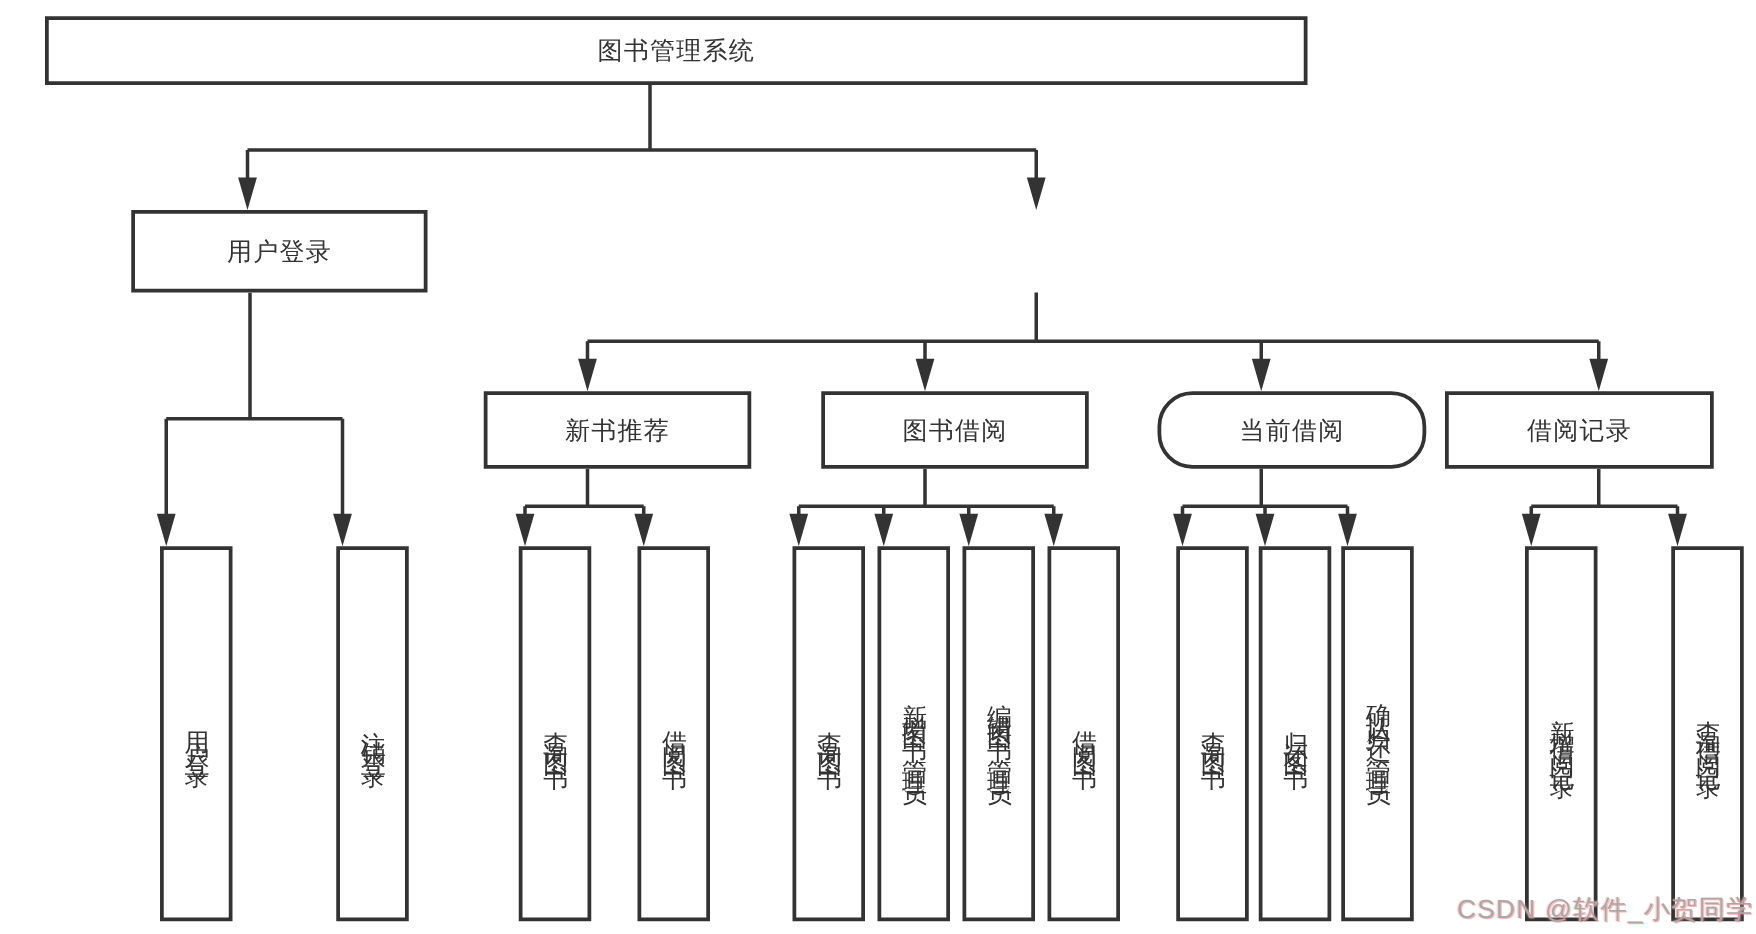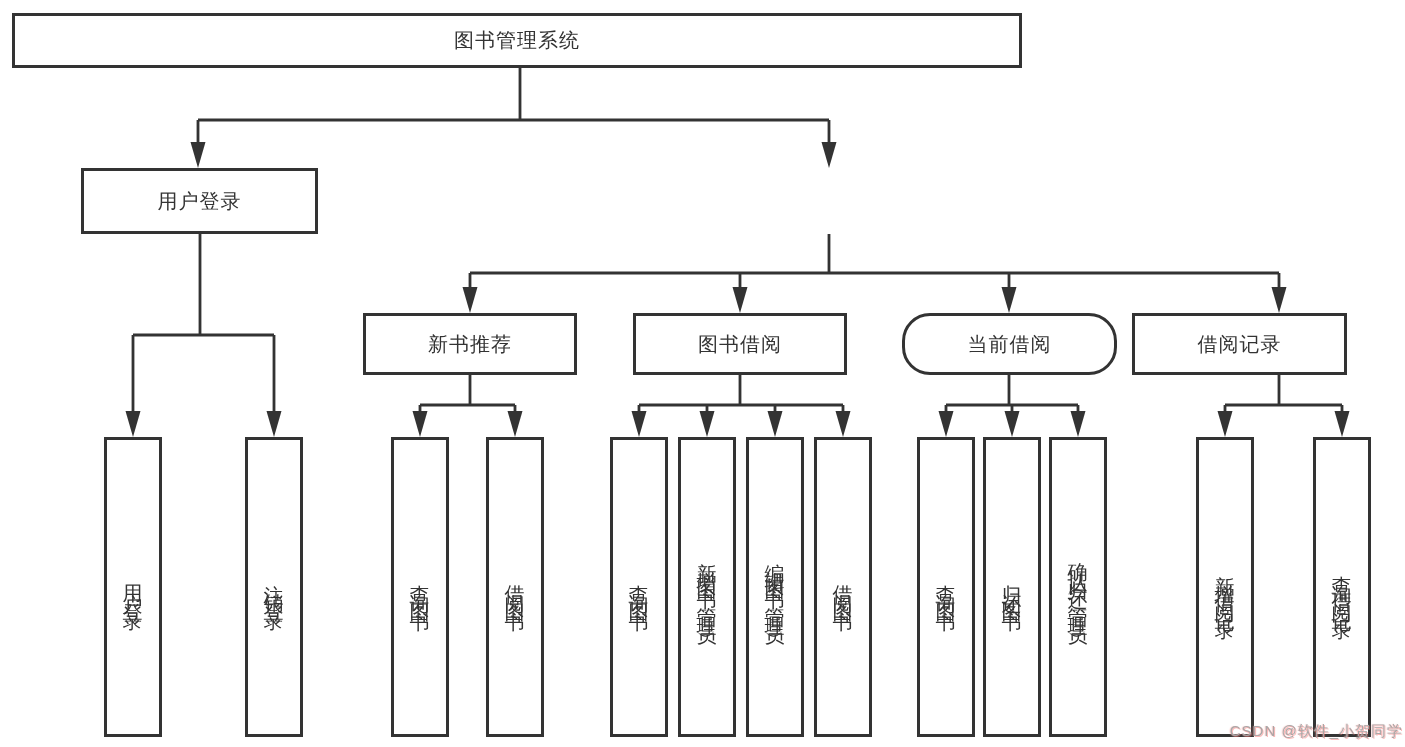--- a/index.html
+++ b/index.html
@@ -27,38 +27,39 @@
     border: 3px solid #333333;
     background: #ffffff;
     color: #333333;
     display: flex;
     align-items: center;
     justify-content: center;
     font-size: 20px;
     letter-spacing: 1px;
     z-index: 2;
     text-align: center;
+    margin-left: 24px;
   }
   .hbox { height: 62px; }
   .leaf {
     top: 437px;
     width: 58px;
     height: 300px;
     writing-mode: vertical-rl;
     text-orientation: mixed;
     letter-spacing: 9px;
     line-height: 1;
     padding: 6px 0;
   }
   .watermark {
     position: absolute;
     right: 2px;
     bottom: 6px;
     z-index: 3;
-    font-size: 15px;
+    font-size: 21px;
     color: #a9a7a7;
     letter-spacing: 1px;
     text-shadow:
       1px 1px 0 rgba(249, 105, 103, 0.45),
       -1px 0 1px rgba(249, 105, 103, 0.30),
       0 0 2px rgba(255, 255, 255, 0.7);
     white-space: nowrap;
   }
 </style>
 </head>

